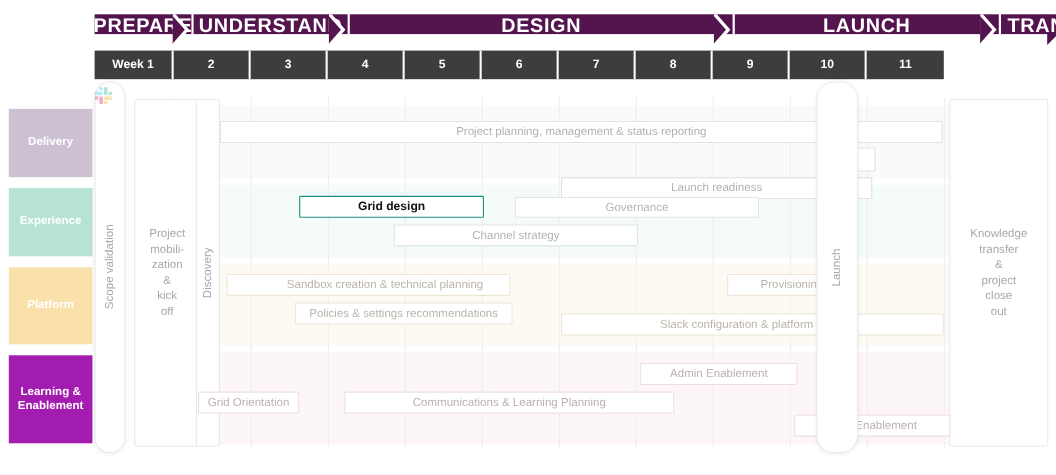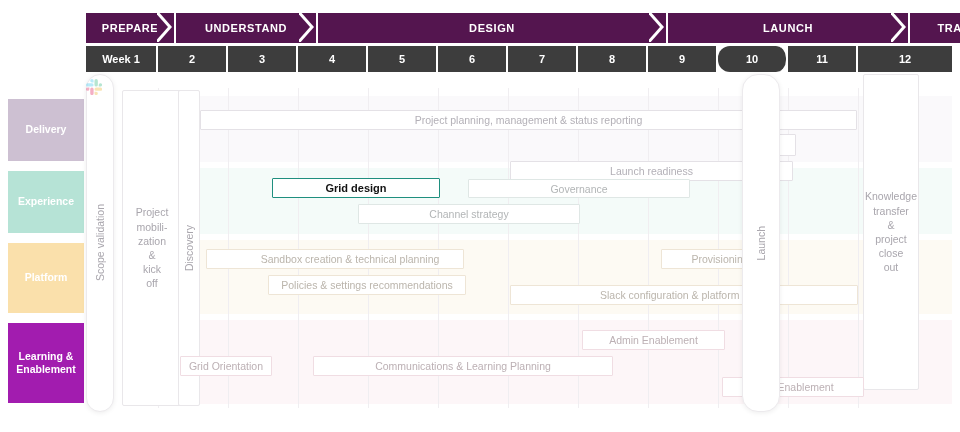--- a/index.html
+++ b/index.html
@@ -23,28 +23,27 @@
   }
 
   
   .phase-strip {
     position: absolute;
     left: 86px; top: 13px;
     width: 866px; height: 29px;
   }
   .phase {
     position: absolute;
-    top: 0; height: 30px;
+    top: 0; height: 18px;
     background: #54154f;
     color: #ffffff;
-    font-size: 11px;
+    font-size: 18px;
     font-weight: bold;
     letter-spacing: 0.6px;
     display: flex;
-    align-items: center;
     justify-content: center;
     box-sizing: border-box;
   }
   .phase .plabel { pointer-events: none; }
   
   .phase .notch {
     position: absolute;
     right: -1px; top: 0;
     width: 18px; height: 29px;
     overflow: hidden;
@@ -247,23 +246,22 @@
   <div class="week-strip" id="week-strip">
       <div class="week-cell" style="left: 0px; width: 72px; background: rgb(61, 61, 61);">Week 1</div>
       <div class="week-cell" style="left: 72px; width: 70px; background: rgb(61, 61, 61);">2</div>
       <div class="week-cell" style="left: 142px; width: 70px; background: rgb(61, 61, 61);">3</div>
       <div class="week-cell" style="left: 212px; width: 70px; background: rgb(61, 61, 61);">4</div>
       <div class="week-cell" style="left: 282px; width: 70px; background: rgb(61, 61, 61);">5</div>
       <div class="week-cell" style="left: 352px; width: 70px; background: rgb(61, 61, 61);">6</div>
       <div class="week-cell" style="left: 422px; width: 70px; background: rgb(61, 61, 61);">7</div>
       <div class="week-cell" style="left: 492px; width: 70px; background: rgb(61, 61, 61);">8</div>
       <div class="week-cell" style="left: 562px; width: 70px; background: rgb(61, 61, 61);">9</div>
-      <div class="week-cell" style="left: 632px; width: 70px; background: rgb(61, 61, 61); border-radius: 12px;">10</div>
+      <div class="week-cell" style="left: 632px; width: 70px; background: rgb(61, 61, 61);">10</div>
       <div class="week-cell" style="left: 702px; width: 70px; background: rgb(61, 61, 61);">11</div>
-      <div class="week-cell" style="left: 772px; width: 94px; background: rgb(61, 61, 61);">12</div>
     </div>
 
   <div id="chips">
       <div class="cat-chip" style="top: 99px; height: 62px; background: rgb(205, 192, 210);">Delivery</div>
       <div class="cat-chip" style="top: 171px; height: 62px; background: rgb(182, 227, 214);">Experience</div>
       <div class="cat-chip" style="top: 243px; height: 70px; background: rgb(250, 224, 171);">Platform</div>
       <div class="cat-chip" style="top: 323px; height: 80px; background: #a21caf;">Learning &amp; Enablement</div>
     </div>
 
   <div id="stages">
@@ -272,21 +270,21 @@
       </div>
       <div class="stage-col" style="left: 122px; top: 90px; width: 60px; height: 316px;">
         <span style="display: block;">Project<br>mobili-zation<br>&amp;<br>kick<br>off</span>
       </div>
       <div class="stage-col vertical" style="left: 178px; top: 90px; width: 22px; height: 316px;">
         <span class="vtxt">Discovery</span>
       </div>
       <div class="stage-col vertical floating" style="left: 742px; top: 74px; width: 38px; height: 338px;">
         <span class="vtxt">Launch</span>
       </div>
-      <div class="stage-col" style="left: 863px; top: 74px; width: 56px; height: 316px;">
+      <div class="stage-col" style="left: 863px; top: 90px; width: 90px; height: 316px;">
         <span style="display: block;">Knowledge<br>transfer<br>&amp;<br>project<br>close<br>out</span>
       </div>
     </div>
 
   <div id="tasks">
       <div class="task t-delivery" style="left: 200px; top: 110px; width: 657px; height: 20px;">Project planning, management &amp; status reporting</div>
       <div class="task t-delivery" style="left: 510px; top: 161px; width: 283px; height: 20px;">Launch readiness</div>
       <div class="task t-experience highlight" style="left: 272px; top: 178px; width: 168px; height: 20px;">Grid design</div>
       <div class="task t-experience" style="left: 468px; top: 179px; width: 222px; height: 19px;">Governance</div>
       <div class="task t-experience" style="left: 358px; top: 204px; width: 222px; height: 20px;">Channel strategy</div>

